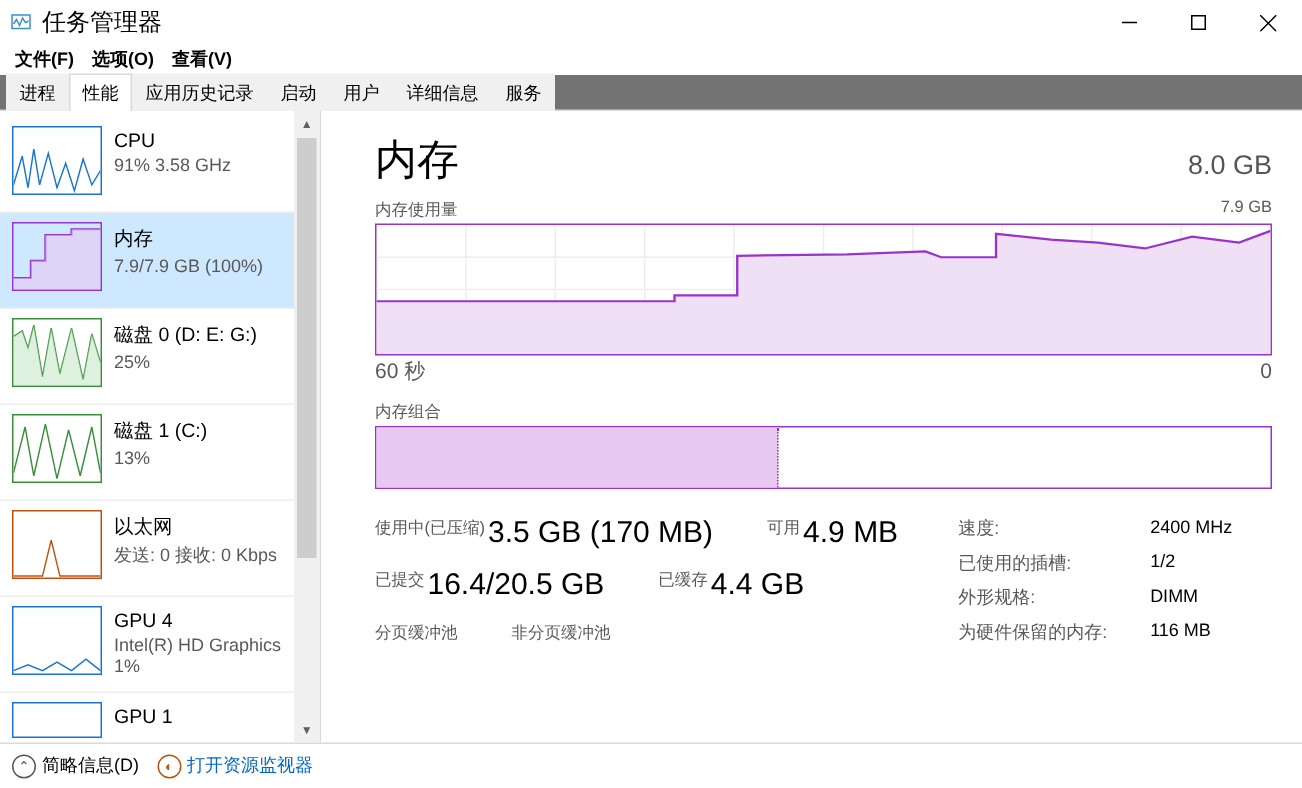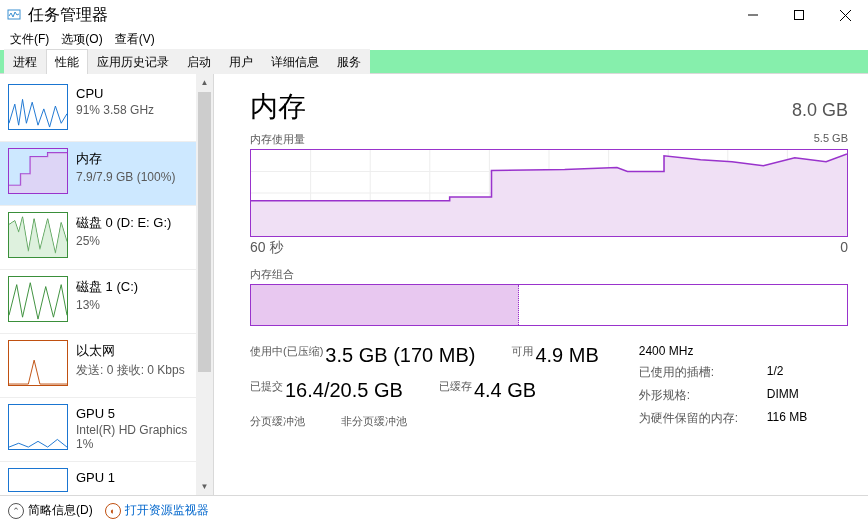--- a/index.html
+++ b/index.html
@@ -4,22 +4,22 @@
 <style>
 * { margin: 0; padding: 0; box-sizing: border-box; font-family: "Microsoft YaHei", "Segoe UI", sans-serif; }
 body { width: 868px; height: 525px; background: #fff; display: flex; flex-direction: column; overflow: hidden; font-size: 12px; color: #000; }
 .titlebar { height: 30px; display: flex; align-items: center; padding: 0 0 0 6px; background: #fff; }
 .titlebar-icon { width: 16px; height: 16px; margin-right: 6px; }
 .titlebar-title { flex: 0 0 auto; font-size: 16px; }
 .titlebar-spacer { flex: 1; }
 .winbtn { width: 46px; height: 30px; display: flex; align-items: center; justify-content: center; cursor: default; }
 .winbtn svg { stroke: #000; }
 .menubar { height: 20px; display: flex; align-items: center; padding: 0 4px 2px; gap: 0; }
-.menu-item { padding: 2px 6px; font-size: 12px; cursor: default; }
-.tabbar { height: 24px; display: flex; align-items: flex-end; padding: 0 4px; border-bottom: 1px solid #d9d9d9; background: #86efac; }
+.menu-item { padding: 2px 6px; font-size: 12px; cursor: default; font-weight: bold; }
+.tabbar { height: 24px; display: flex; align-items: flex-end; padding: 0 4px; border-bottom: 1px solid #d9d9d9; background: #737373; }
 .tab { padding: 4px 8px 3px; font-size: 12px; border: 1px solid transparent; border-bottom: none; cursor: default; position: relative; top: 1px; background: #f0f0f0; margin-right: 0; }
 .tab.active { background: #fff; border-color: #d9d9d9; }
 .content { flex: 1; display: flex; overflow: hidden; }
 .sidebar-wrap { display: flex; border-right: 1px solid #d9d9d9; }
 .sidebar { width: 196px; overflow-y: hidden; padding: 4px 0 0 0; }
 .scrollbar-imit { width: 17px; background: #f0f0f0; position: relative; }
 .scrollbar-thumb { position: absolute; left: 2px; right: 2px; top: 18px; height: 280px; background: #cdcdcd; }
 .scrollbar-arrow { position: absolute; left: 0; right: 0; height: 17px; display: flex; align-items: center; justify-content: center; font-size: 8px; color: #606060; }
 .sidebar-item { display: flex; align-items: flex-start; padding: 6px 6px 6px 8px; gap: 8px; cursor: default; border-bottom: 1px solid #eee; height: 64px; }
 .sidebar-item.gpu1 { height: 40px; border-bottom: none; }
@@ -159,21 +159,21 @@
             <div class="val">发送: 0  接收: 0 Kbps</div>
           </div>
       </div>
       <div class="sidebar-item">
         <div class="thumb-chart" style="border-color:#1a75d1">
           <svg viewBox="0 0 60 46" preserveAspectRatio="none">
               <polyline points="0,44 10,40 20,44 30,38 40,44 50,36 60,44" fill="none" stroke="#1a75d1" stroke-width="1"></polyline>
             </svg>
         </div>
         <div class="sidebar-label">
-            <div class="name">GPU 5</div>
+            <div class="name">GPU 4</div>
             <div class="val" style="white-space:pre-line">Intel(R) HD Graphics
 1%</div>
           </div>
       </div>
       <div class="sidebar-item gpu1">
         <div class="thumb-chart" style="border-color:#1a75d1;height:24px"></div>
         <div class="sidebar-label">
             <div class="name">GPU 1</div>
           </div>
       </div>
@@ -185,21 +185,21 @@
     </div>
   </div>
 
   <div class="main">
     <div class="main-header">
       <div class="main-title">内存</div>
       <div class="main-cap">8.0 GB</div>
     </div>
     <div class="chart-labelrow">
       <span>内存使用量</span>
-      <span>5.5 GB</span>
+      <span>7.9 GB</span>
     </div>
     <div class="big-chart">
       <svg viewBox="0 0 570 88" preserveAspectRatio="none">
         <g stroke="#eee" stroke-width="1">
           <line x1="0" y1="22" x2="570" y2="22"></line>
             <line x1="0" y1="44" x2="570" y2="44"></line>
             <line x1="0" y1="66" x2="570" y2="66"></line>
           <line x1="57" y1="0" x2="57" y2="88"></line>
             <line x1="114" y1="0" x2="114" y2="88"></line>
             <line x1="171" y1="0" x2="171" y2="88"></line>
@@ -252,20 +252,21 @@
           <div class="stat-block">
               <div class="stat-label">分页缓冲池</div>
             </div>
           <div class="stat-block">
               <div class="stat-label">非分页缓冲池</div>
             </div>
         </div>
       </div>
       <div class="stats-col" style="gap:6px">
         <div class="kv-row">
+            <span class="k">速度:</span>
             <span class="v">2400 MHz</span>
           </div>
         <div class="kv-row">
             <span class="k">已使用的插槽:</span>
             <span class="v">1/2</span>
           </div>
         <div class="kv-row">
             <span class="k">外形规格:</span>
             <span class="v">DIMM</span>
           </div>

